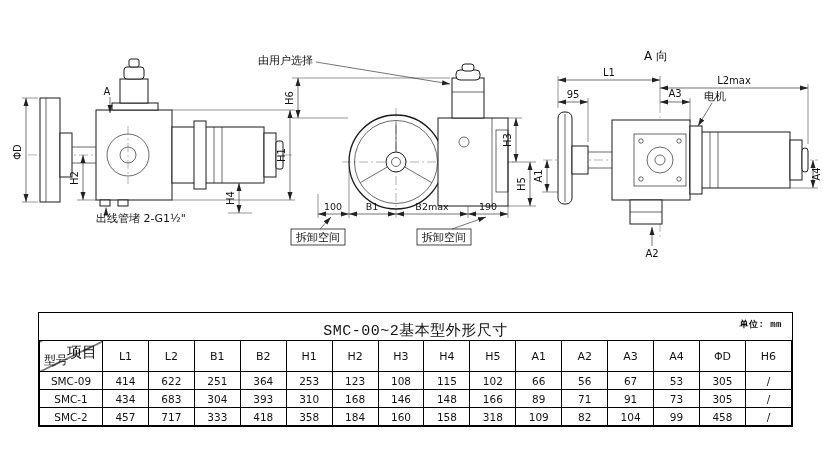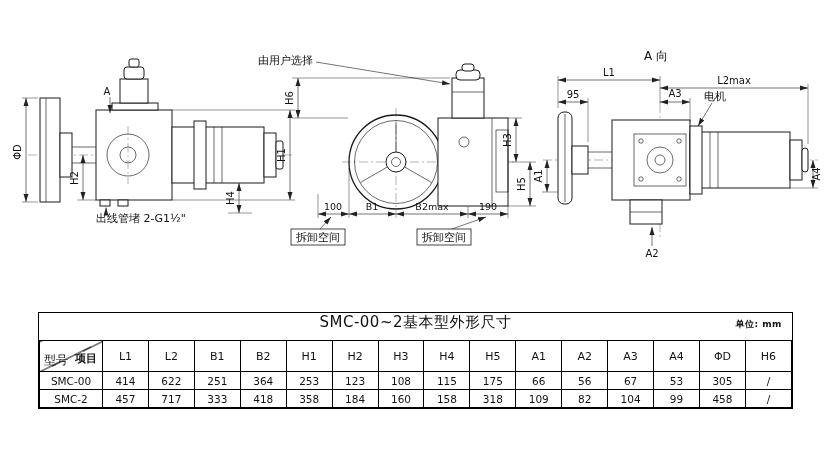--- a/index.html
+++ b/index.html
@@ -14,29 +14,29 @@
   svg .ext{stroke:#2a2a2a;stroke-width:0.5;}
   svg .cl{stroke:#666;stroke-width:0.5;stroke-dasharray:9 3 2 3;fill:none;}
   svg .box{fill:none;stroke:#1a1a1a;stroke-width:0.8;}
   svg text{fill:#111;font-family:"DejaVu Sans",sans-serif;}
   .dimtxt{font-size:10px;}
   .smtxt{font-size:9.5px;}
   .cntxt{font-size:11px;}
   .vtitle{font-size:12px;}
 
   .table-wrap{position:absolute;left:38px;top:312px;width:753px;border:1.5px solid #000;background:#fff;}
-  .tbl-title{position:relative;height:27px;display:flex;align-items:flex-start;justify-content:center;
-             font-size:15px;letter-spacing:0.5px;}
+  .tbl-title{position:relative;height:27px;display:flex;align-items:flex-end;justify-content:center;
+             font-size:15px;letter-spacing:0.5px;font-family:Liberation Mono, monospace;}
   .tbl-unit{position:absolute;right:10px;top:5px;font-size:9px;font-weight:bold;margin-left:24px;}
   table{border-collapse:collapse;width:100%;table-layout:fixed;}
   td{border:1px solid #000;text-align:center;font-size:10.5px;padding:0;height:17px;}
   thead td{height:30px;font-size:11px;}
   td.corner{width:62px;position:relative;
     background:linear-gradient(to bottom right,transparent calc(50% - 0.5px),#000 calc(50% - 0.5px),#000 calc(50% + 0.5px),transparent calc(50% + 0.5px));}
-  .corner-top{position:absolute;top:10px;right:5px;font-size:11px;font-weight:bold;}
+  .corner-top{position:absolute;top:2px;right:5px;font-size:15px;}
   .corner-bottom{position:absolute;bottom:2px;left:4px;font-size:12px;}
 </style>
 </head>
 <body>
 
 <div class="drawing">
 <svg width="828" height="306" viewBox="0 0 828 306" xmlns="http://www.w3.org/2000/svg">
   <defs>
     <marker id="ar" markerWidth="9" markerHeight="7" refX="8" refY="3" orient="auto-start-reverse" markerUnits="userSpaceOnUse">
       <path d="M0,0.5 L8,3 L0,5.5 Z" fill="#222"></path>
@@ -282,34 +282,52 @@
           <td>A1</td>
           <td>A2</td>
           <td>A3</td>
           <td>A4</td>
           <td>ΦD</td>
           <td>H6</td>
         </tr>
     </thead>
     <tbody id="tbl-body">
         <tr>
-          <td>SMC-00</td>
+          <td>SMC-09</td>
           <td>414</td>
           <td>622</td>
           <td>251</td>
           <td>364</td>
           <td>253</td>
           <td>123</td>
           <td>108</td>
           <td>115</td>
-          <td>175</td>
+          <td>102</td>
           <td>66</td>
           <td>56</td>
           <td>67</td>
           <td>53</td>
+          <td>305</td>
+          <td>/</td>
+        </tr>
+        <tr>
+          <td>SMC-1</td>
+          <td>434</td>
+          <td>683</td>
+          <td>304</td>
+          <td>393</td>
+          <td>310</td>
+          <td>168</td>
+          <td>146</td>
+          <td>148</td>
+          <td>166</td>
+          <td>89</td>
+          <td>71</td>
+          <td>91</td>
+          <td>73</td>
           <td>305</td>
           <td>/</td>
         </tr>
         <tr>
           <td>SMC-2</td>
           <td>457</td>
           <td>717</td>
           <td>333</td>
           <td>418</td>
           <td>358</td>

